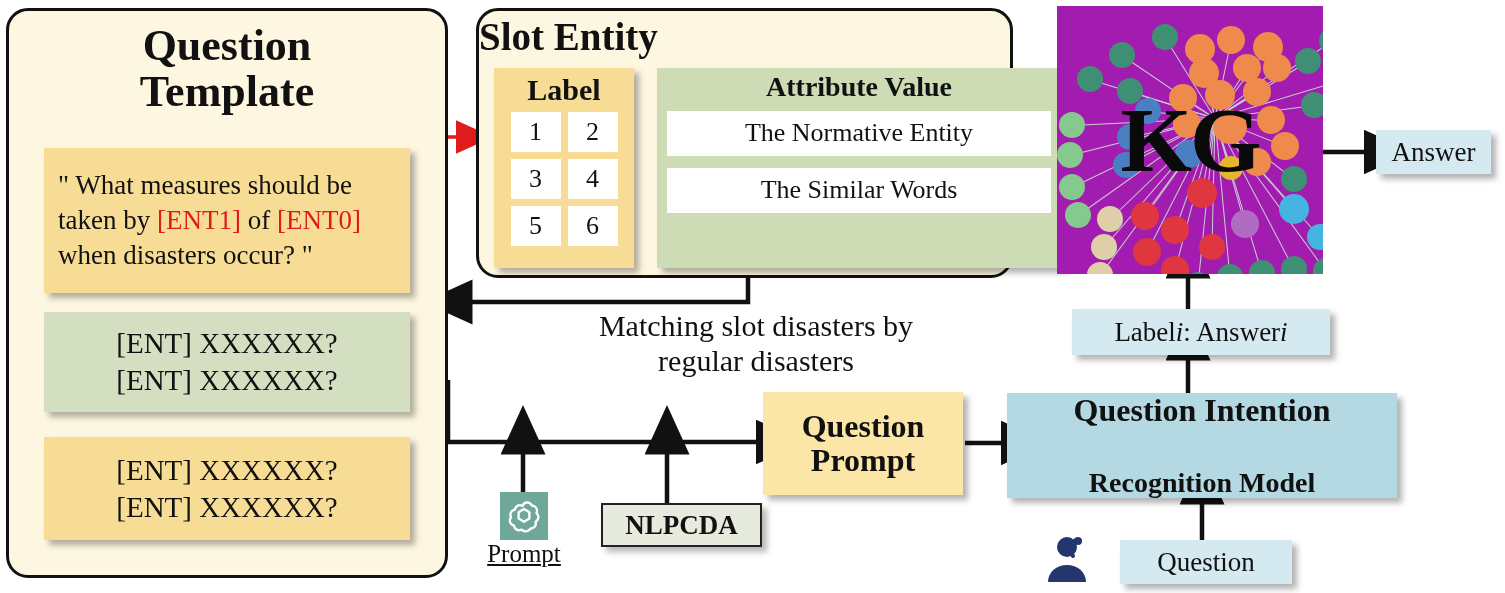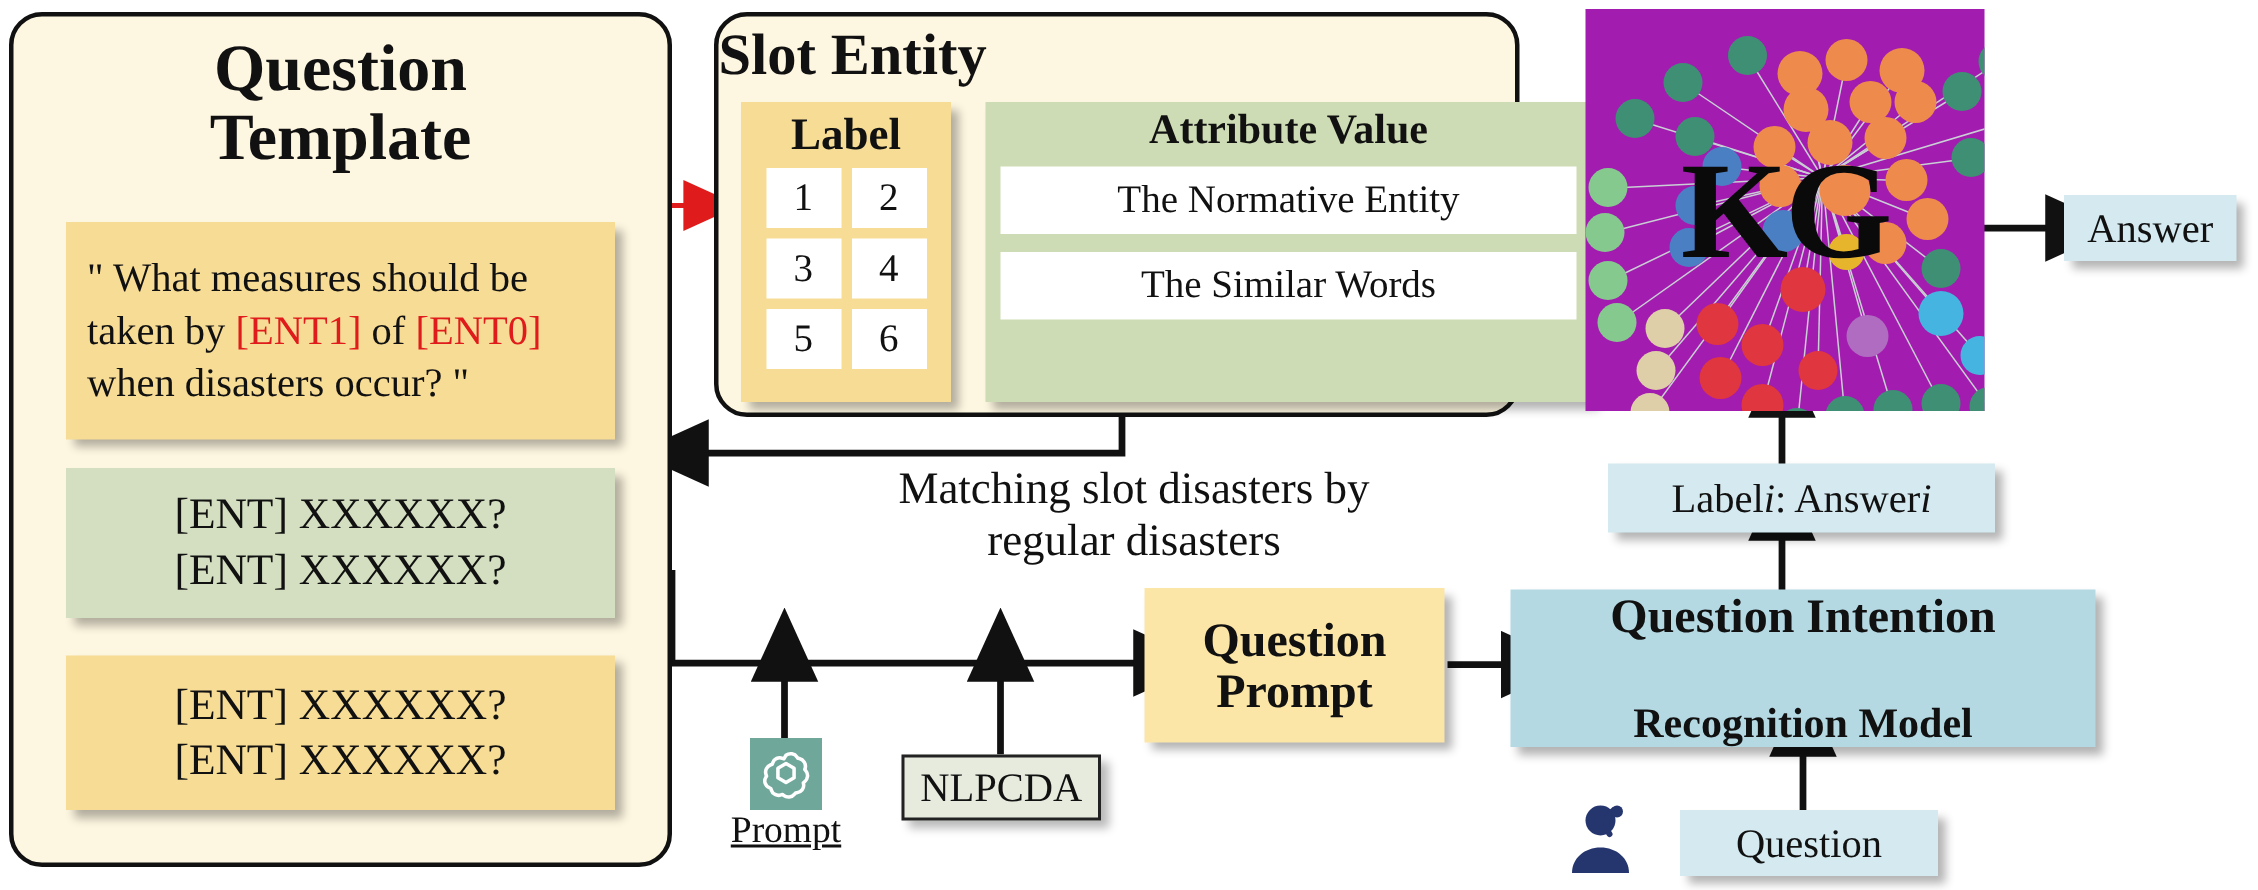--- a/index.html
+++ b/index.html
@@ -300,21 +300,21 @@
   </div>
 
   <div class="abs oai" style="left:500px;top:492px;width:48px;height:48px;">
     <svg width="38" height="38" viewBox="0 0 24 24">
       <path fill="none" stroke="#ffffff" stroke-width="1.5" stroke-linejoin="round" stroke-linecap="round" d="M12 4.1c1.5-1.1 3.6-.8 4.7.8l.3.5 .6.1c1.8.4 2.9 2.2 2.5 4 l-.2.6 .4.5c1.2 1.4 1 3.5-.5 4.7l-.5.4 .1.6c.3 1.8-1 3.4-2.8 3.6l-.6.1-.4.5c-1.1 1.4-3.2 1.6-4.6.5l-.5-.4-.6.2c-1.7.6-3.6-.4-4.1-2.1l-.2-.6-.6-.3C3.1 16.9 2.6 14.9 3.5 13.4l.3-.5-.2-.6c-.6-1.7.3-3.6 2-4.2l.6-.2 .2-.6C7 5.6 8.9 4.7 10.5 5.4l.6.2 .9-1.5z"></path>
       <path fill="none" stroke="#ffffff" stroke-width="1.5" stroke-linejoin="round" d="M8.6 9.6l3.4-2 3.4 2v4l-3.4 2-3.4-2z"></path>
     </svg>
   </div>
   <div class="abs cap" style="left:468px;top:540px;width:112px;text-decoration:underline;">Prompt</div>
 
-  <div class="abs card grey-green" style="left:601px;top:503px;width:133px;height:44px;font-size:27px;box-shadow:5px 5px 6px rgba(0,0,0,.28);">NLPCDA</div>
+  <div class="abs card grey-green" style="left:601px;top:503px;width:161px;height:44px;font-size:27px;box-shadow:5px 5px 6px rgba(0,0,0,.28);font-weight:bold;">NLPCDA</div>
 
   <div class="abs" style="left:1040px;top:528px;width:56px;height:56px;">
     <svg width="56" height="56" viewBox="0 0 56 56">
       <circle cx="27" cy="19" r="10" fill="#25356e"></circle>
       <path d="M8 54c0-10 8.5-17 19-17s19 7 19 17z" fill="#25356e"></path>
       <path d="M36 12a11 11 0 0 0-3 16" fill="none" stroke="#25356e" stroke-width="4" stroke-linecap="round"></path>
       <circle cx="38" cy="13" r="4" fill="#25356e"></circle>
     </svg>
   </div>
   <div class="abs card blue-lite" style="left:1120px;top:540px;width:172px;height:44px;font-size:27px;">Question</div>

